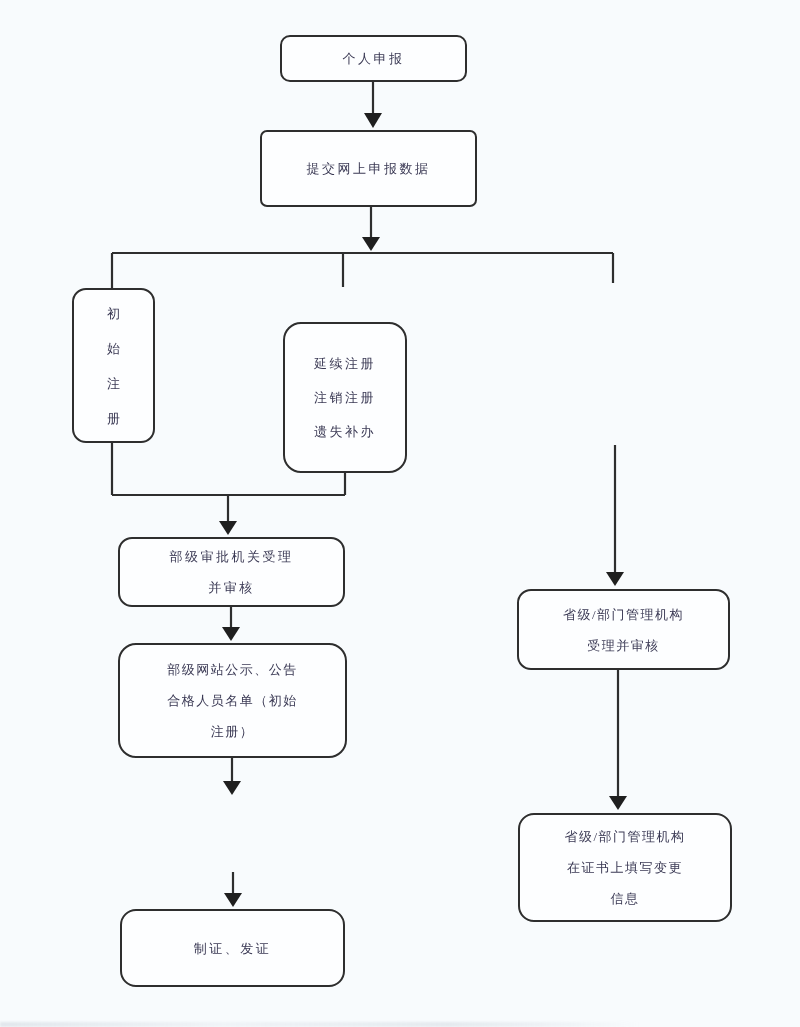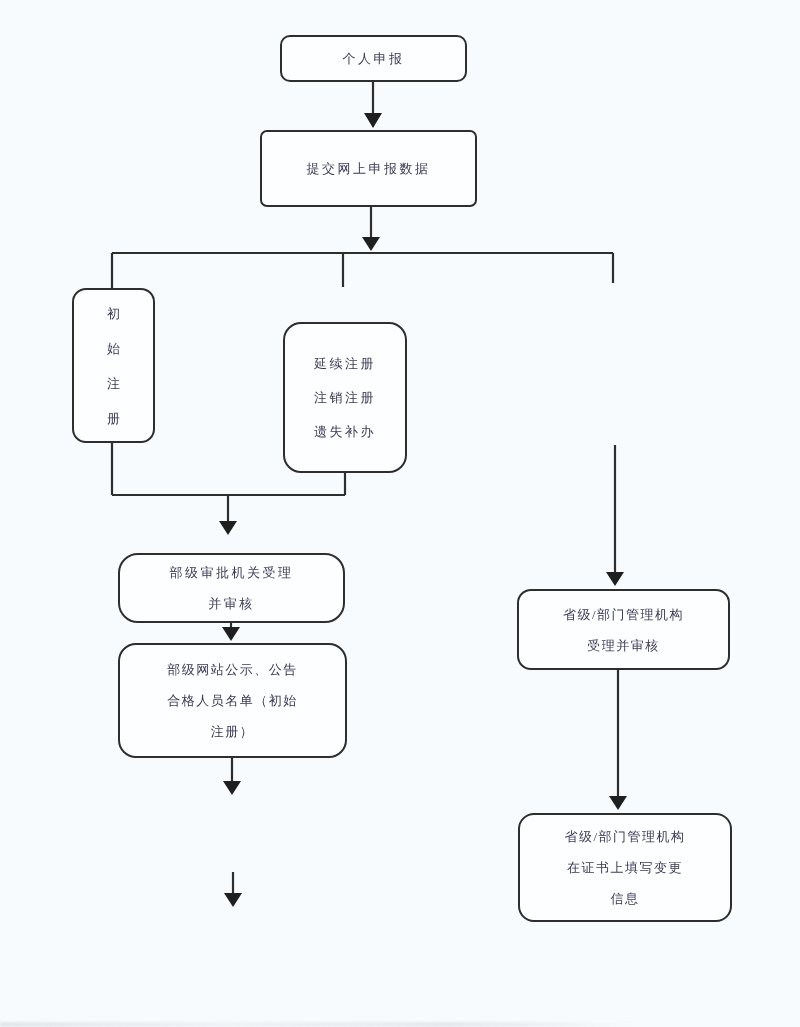--- a/index.html
+++ b/index.html
@@ -52,21 +52,21 @@
   .label.vertical {
     line-height: 35px;
     letter-spacing: 0;
   }
   
   .n-personal   { left: 280px; top: 35px;  width: 187px; height: 47px;  border-radius: 10px; }
   .n-submit     { left: 260px; top: 130px; width: 217px; height: 77px;  border-radius: 7px; }
   .n-initial    { left: 72px;  top: 288px; width: 83px;  height: 155px; border-radius: 14px; }
   .n-renewal    { left: 283px; top: 287px; width: 124px; height: 151px; border-radius: 18px; margin-top: 35px; }
   .n-change     { left: 550px; top: 283px; width: 123px; height: 162px; border-radius: 22px; }
-  .n-maccept    { left: 118px; top: 537px; width: 227px; height: 70px;  border-radius: 20px; margin-top: 16px; }
+  .n-maccept    { left: 118px; top: 537px; width: 227px; height: 70px;  border-radius: 14px; }
   .n-mpublic    { left: 118px; top: 643px; width: 229px; height: 115px; border-radius: 18px; }
   .n-mdata      { left: 122px; top: 795px; width: 223px; height: 77px;  border-radius: 16px; }
   .n-cert       { left: 120px; top: 909px; width: 225px; height: 78px;  border-radius: 16px; }
   .n-paccept    { left: 517px; top: 589px; width: 213px; height: 81px;  border-radius: 14px; }
   .n-pfill      { left: 518px; top: 813px; width: 214px; height: 109px; border-radius: 16px; }
   .bottom-artifact {
     position: absolute;
     left: 0;
     top: 1022px;
     width: 640px;
@@ -165,20 +165,23 @@
 并审核</span>
   </div>
 
   <div class="node n-mpublic">
     <span class="label" style="letter-spacing:1.5px">部级网站公示、公告
 合格人员名单（初始
 注册）</span>
   </div>
 
 
+  <div class="node n-cert">
+    <span class="label">制证、发证</span>
+  </div>
 
   <div class="node n-paccept">
     <span class="label" style="letter-spacing:1.5px">省级/部门管理机构
 受理并审核</span>
   </div>
 
   <div class="node n-pfill">
     <span class="label" style="letter-spacing:1.5px">省级/部门管理机构
 在证书上填写变更
 信息</span>

